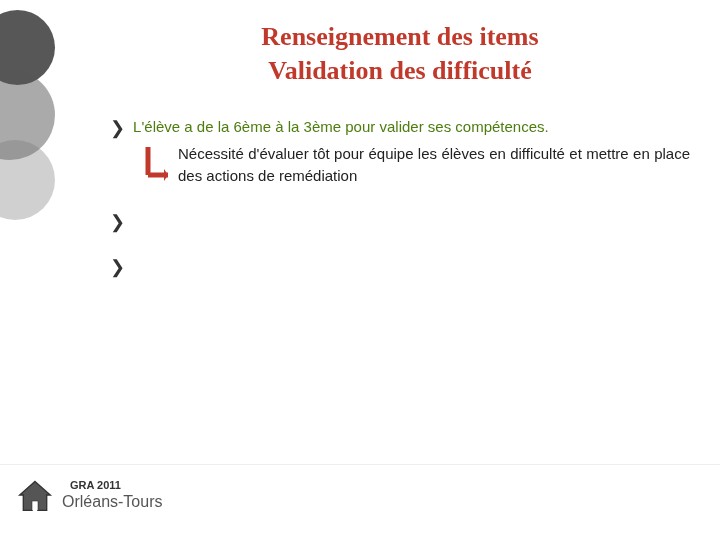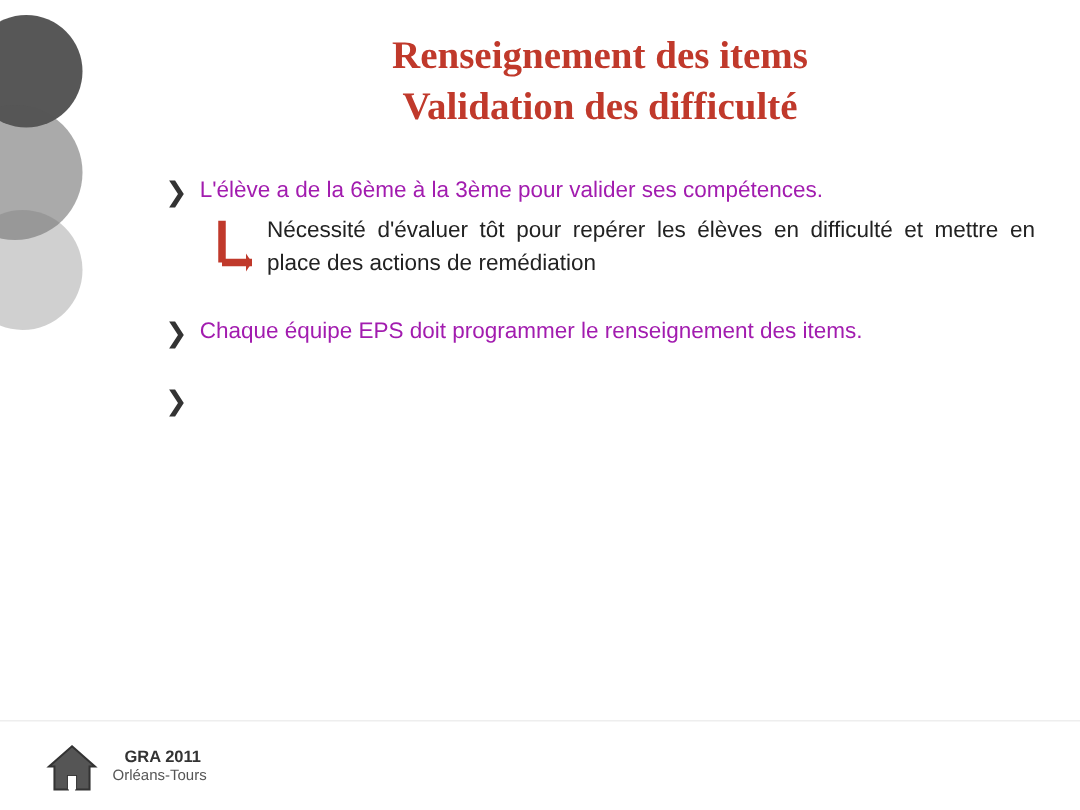--- a/index.html
+++ b/index.html
@@ -100,21 +100,21 @@
     .bullet-icon {
       font-size: 18px;
       color: #333;
       margin-right: 8px;
       flex-shrink: 0;
       margin-top: 1px;
     }
 
     .bullet-text {
       font-size: 15px;
-      color: #a21caf;
+      color: #4d7c0f;
       line-height: 1.5;
       text-align: justify;
     }
 
     
     .sub-bullet-row {
       display: flex;
       align-items: flex-start;
       margin-left: 30px;
       margin-top: 4px;
@@ -129,27 +129,27 @@
     .sub-bullet-text {
       font-size: 15px;
       color: #222;
       line-height: 1.5;
       text-align: justify;
     }
 
     
     .bottom-bar {
       position: absolute;
-      bottom: 0;
+      bottom: 16px;
       left: 0;
       right: 0;
       height: 60px;
       display: flex;
       align-items: center;
-      padding-left: 20px;
+      padding-left: 7px;
       border-top: 1px solid #eee;
     }
 
     .home-icon-block {
       width: 55px;
       height: 55px;
       display: flex;
       flex-direction: column;
       align-items: center;
       justify-content: center;
@@ -162,21 +162,21 @@
 
     .gra-label {
       font-size: 11px;
       font-weight: bold;
       color: #333;
       margin-left: 8px;
       line-height: 1.3;
     }
 
     .gra-sub {
-      font-size: 10px;
+      font-size: 16px;
       color: #555;
     }
   </style>
 </head>
 <body>
 
 <div class="page-container">
 
   <div class="deco-left">
     <div class="circle-top"></div>
@@ -201,28 +201,27 @@
       <div class="sub-bullet-row">
 
         <svg class="arrow-icon" width="28" height="38" viewBox="0 0 28 38">
 
           <line x1="8" y1="0" x2="8" y2="28" stroke="#c0392b" stroke-width="5"></line>
 
           <line x1="8" y1="28" x2="28" y2="28" stroke="#c0392b" stroke-width="5"></line>
 
           <polygon points="24,22 28,28 24,34" fill="#c0392b"></polygon>
         </svg>
-        <span class="sub-bullet-text">Nécessité d'évaluer tôt pour repérer les élèves en difficulté et mettre en place des actions de remédiation</span>
+        <span class="sub-bullet-text">Nécessité d'évaluer tôt pour équipe les élèves en difficulté et mettre en place des actions de remédiation</span>
       </div>
     </div>
 
     <div class="bullet-section">
       <div class="bullet-row">
         <span class="bullet-icon">❯</span>
-        <span class="bullet-text">Chaque équipe EPS doit programmer le renseignement des items.</span>
       </div>
     </div>
 
     <div class="bullet-section">
       <div class="bullet-row">
         <span class="bullet-icon">❯</span>
       </div>
     </div>
 
   </div>

